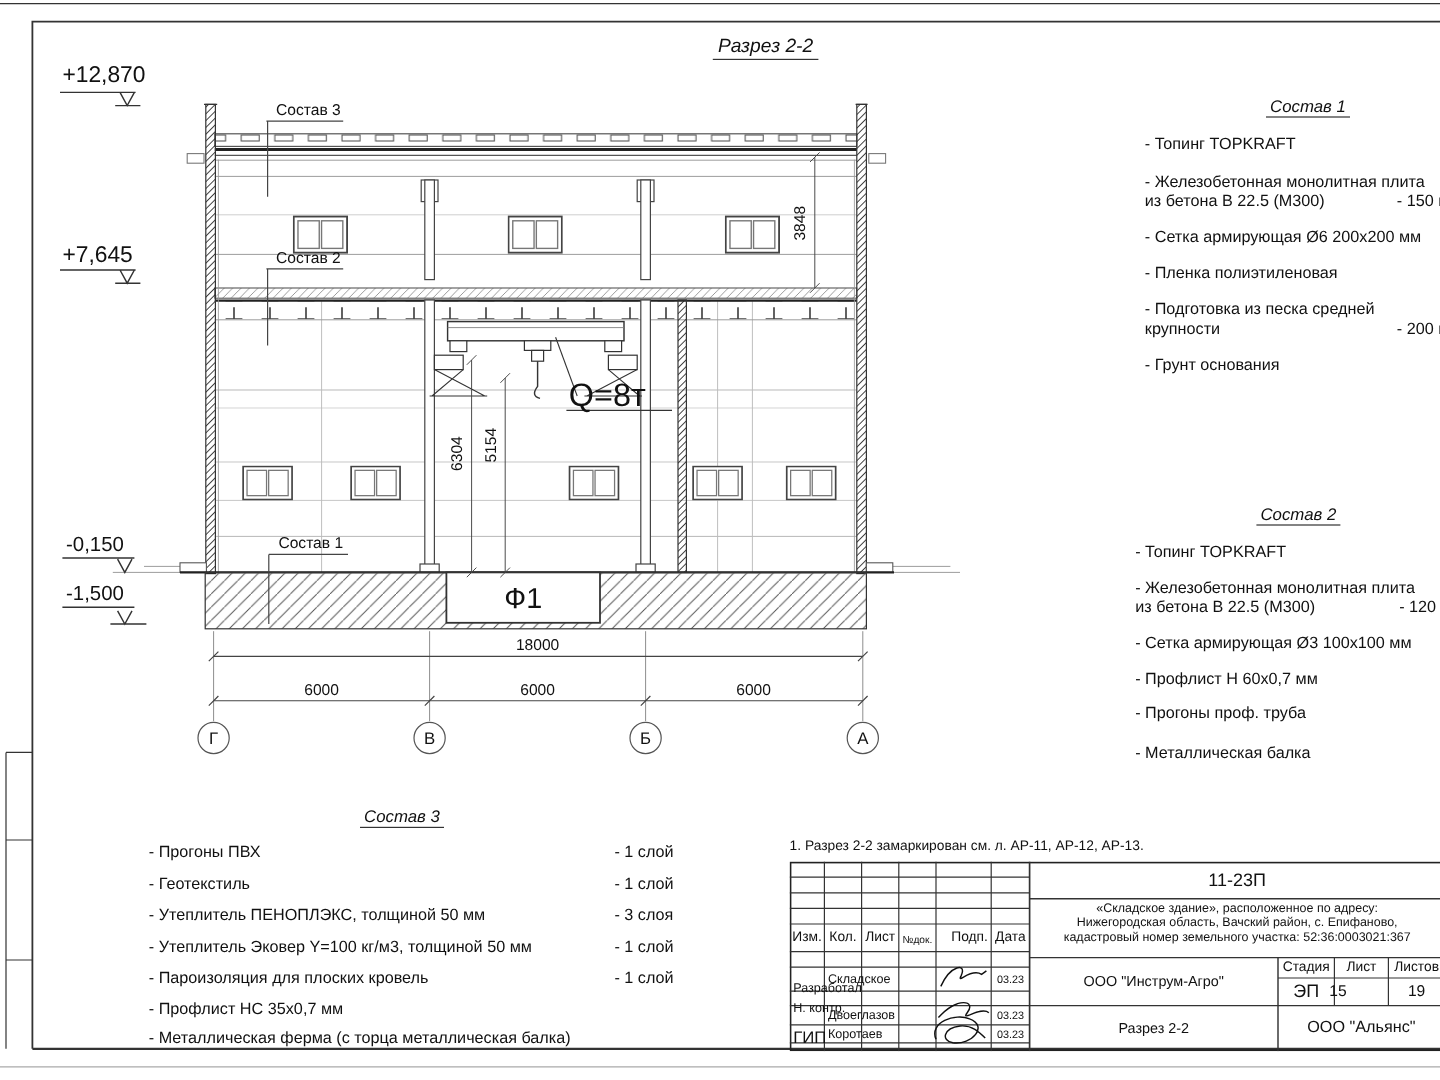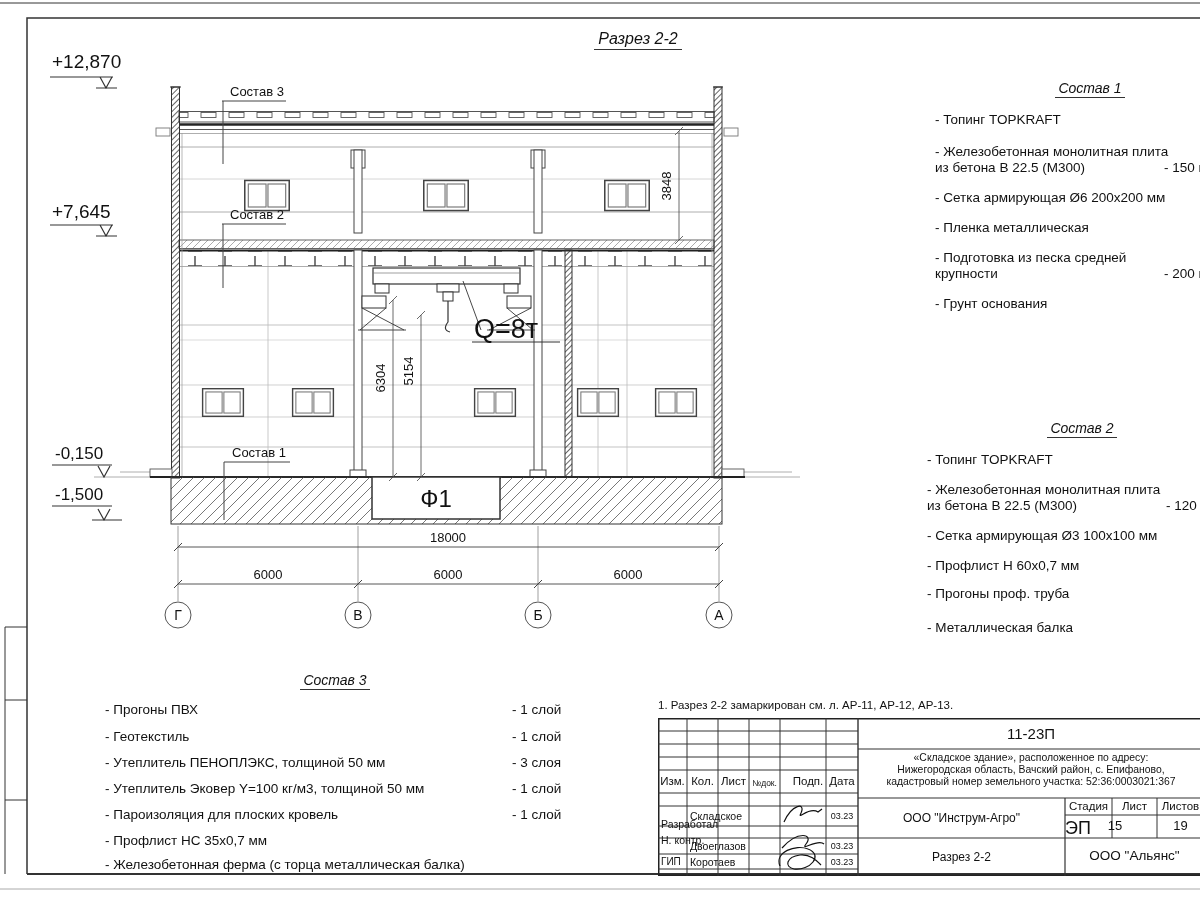--- a/index.html
+++ b/index.html
@@ -8,21 +8,21 @@
     background:#fff;color:#111;
     font-family:"Liberation Sans", sans-serif;
   }
   svg text{font-family:"Liberation Sans", sans-serif;fill:#111;}
   .abs{position:absolute;}
   #main-title{left:548px;top:30px;width:180px;text-align:center;font-size:16px;font-style:italic;}
   #main-title span{border-bottom:1.2px solid #333;padding:0 4px 2px 4px;}
   .comp{position:absolute;font-size:13.5px;}
   .comp .ttl{position:absolute;left:0;top:0;width:100%;text-align:center;font-style:italic;font-size:14px;}
   .comp .ttl span{border-bottom:1.2px solid #333;padding:0 3px 1px 3px;}
-  .comp .row{position:absolute;left:5px;white-space:nowrap;text-align:center;}
+  .comp .row{position:absolute;left:24px;white-space:nowrap;text-align:center;}
   .comp .val{position:absolute;white-space:nowrap;}
   #comp1{left:930px;top:80px;width:320px;}
   #comp2{left:922px;top:420px;width:320px;}
   #comp3{left:100px;top:672px;width:470px;}
   #note{left:658px;top:699px;font-size:11.5px;white-space:nowrap;}
   #titleblock{left:658px;top:718px;width:546px;height:158px;}
   #titleblock .cell{position:absolute;white-space:nowrap;}
   .ctr{text-align:center;}
 </style>
 </head>
@@ -217,21 +217,21 @@
 
 <div id="main-title" class="abs"><span>Разрез 2-2</span></div>
 
 <div id="comp1" class="comp">
   <div class="ttl"><span>Состав 1</span></div>
   <div class="row" style="top:32px">- Топинг TOPKRAFT</div>
   <div class="row" style="top:64px">- Железобетонная  монолитная плита</div>
   <div class="row" style="top:80px">из бетона  В 22.5 (М300)</div>
   <div class="val" style="left:234px;top:80px">- 150 мм</div>
   <div class="row" style="top:110px">- Сетка армирующая Ø6 200х200 мм</div>
-  <div class="row" style="top:140px">- Пленка металлическая</div>
+  <div class="row" style="top:140px">- Пленка полиэтиленовая</div>
   <div class="row" style="top:170px">- Подготовка из песка средней</div>
   <div class="row" style="top:186px">крупности</div>
   <div class="val" style="left:234px;top:186px">- 200 мм</div>
   <div class="row" style="top:216px">- Грунт основания</div>
 </div>
 
 <div id="comp2" class="comp">
   <div class="ttl"><span>Состав 2</span></div>
   <div class="row" style="top:32px">- Топинг TOPKRAFT</div>
   <div class="row" style="top:62px">- Железобетонная  монолитная плита</div>
@@ -249,21 +249,21 @@
   <div class="val" style="left:412px;top:30px">- 1 слой</div>
   <div class="row" style="top:57px">- Геотекстиль</div>
   <div class="val" style="left:412px;top:57px">- 1 слой</div>
   <div class="row" style="top:83px">- Утеплитель ПЕНОПЛЭКС, толщиной 50 мм</div>
   <div class="val" style="left:412px;top:83px">- 3 слоя</div>
   <div class="row" style="top:109px">- Утеплитель Эковер Y=100 кг/м3, толщиной 50 мм</div>
   <div class="val" style="left:412px;top:109px">- 1 слой</div>
   <div class="row" style="top:135px">- Пароизоляция для плоских кровель</div>
   <div class="val" style="left:412px;top:135px">- 1 слой</div>
   <div class="row" style="top:161px">- Профлист НС 35х0,7 мм</div>
-  <div class="row" style="top:185px">- Железобетонная ферма (с торца металлическая балка)</div>
+  <div class="row" style="top:185px">- Металлическая ферма (с торца металлическая балка)</div>
 </div>
 
 <div id="note" class="abs">1. Разрез 2-2 замаркирован см. л. АР-11, АР-12, АР-13.</div>
 
 <div id="titleblock" class="abs">
   <svg width="546" height="158" viewBox="0 0 546 158">
     <rect x="0.75" y="0.75" width="544.5" height="156.5" fill="none" stroke="#222" stroke-width="1.5"></rect>
     <g stroke="#333" stroke-width="1" fill="none">
       <path d="M29,0 V158 M60,0 V158 M91,0 V158 M122,0 V158 M168,0 V158"></path>
       <path d="M200,0 V158" stroke-width="1.4"></path>
@@ -290,26 +290,26 @@
   <div class="cell ctr" style="left:91px;top:60px;width:31px;font-size:8.5px">№док.</div>
   <div class="cell ctr" style="left:122px;top:57px;width:56px;font-size:11.5px">Подп.</div>
   <div class="cell ctr" style="left:168px;top:57px;width:32px;font-size:11.5px">Дата</div>
 
   <div class="cell" style="left:3px;top:100px;font-size:10.5px">Разработал</div>
   <div class="cell" style="left:32px;top:92px;font-size:10.5px">Складское</div>
   <div class="cell ctr" style="left:168px;top:93px;width:32px;font-size:9px">03.23</div>
   <div class="cell" style="left:3px;top:116px;font-size:10.5px">Н. контр.</div>
   <div class="cell" style="left:32px;top:122px;font-size:10.5px">Двоеглазов</div>
   <div class="cell ctr" style="left:168px;top:123px;width:32px;font-size:9px">03.23</div>
-  <div class="cell" style="left:3px;top:138px;font-size:10px">ГИП</div>
+  <div class="cell" style="left:3px;top:138px;font-size:14px">ГИП</div>
   <div class="cell" style="left:32px;top:138px;font-size:10.5px">Коротаев</div>
   <div class="cell ctr" style="left:168px;top:139px;width:32px;font-size:9px">03.23</div>
 
   <div class="cell ctr" style="left:200px;top:93px;width:207px;font-size:12px">ООО "Инструм-Агро"</div>
   <div class="cell ctr" style="left:407px;top:82px;width:47px;font-size:11.5px">Стадия</div>
   <div class="cell ctr" style="left:454px;top:82px;width:45px;font-size:11.5px">Лист</div>
   <div class="cell ctr" style="left:499px;top:82px;width:47px;font-size:11.5px">Листов</div>
-  <div class="cell ctr" style="left:407px;top:100px;width:24px;font-size:18px">ЭП</div>
+  <div class="cell ctr" style="left:407px;top:100px;width:47px;font-size:15px">ЭП</div>
   <div class="cell ctr" style="left:437px;top:100px;width:40px;font-size:13px">15</div>
   <div class="cell ctr" style="left:499px;top:100px;width:47px;font-size:13px">19</div>
   <div class="cell ctr" style="left:200px;top:132px;width:207px;font-size:12px">Разрез 2-2</div>
   <div class="cell ctr" style="left:407px;top:130px;width:139px;font-size:13.5px">ООО "Альянс"</div>
 </div>
 
 </body></html>

